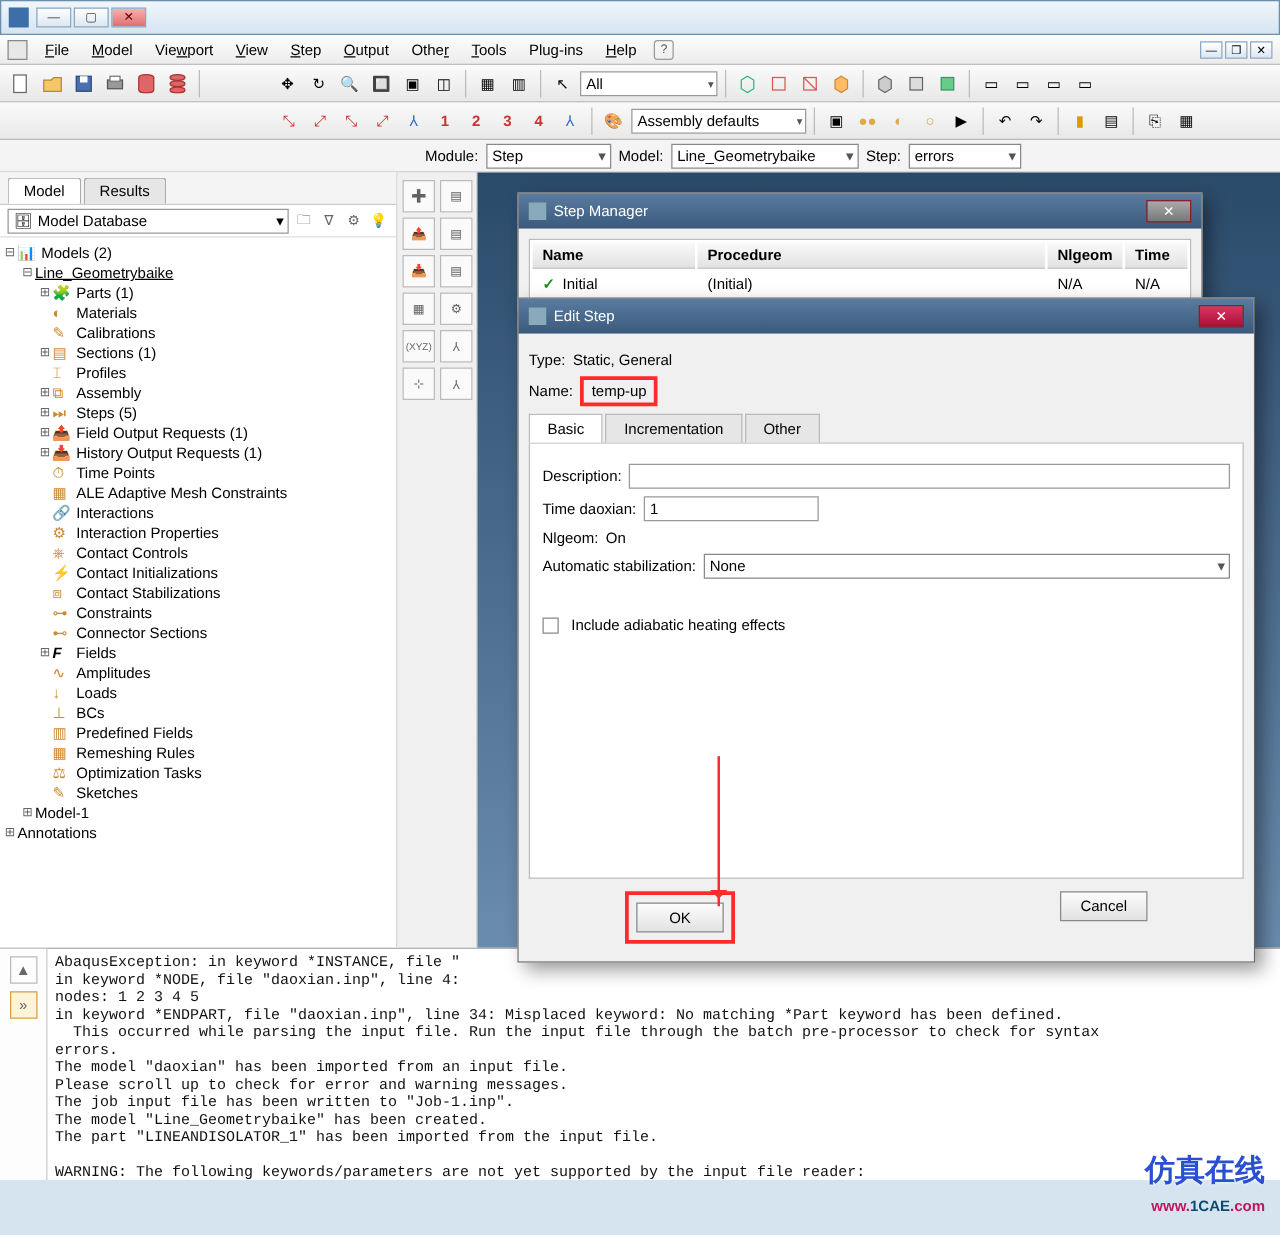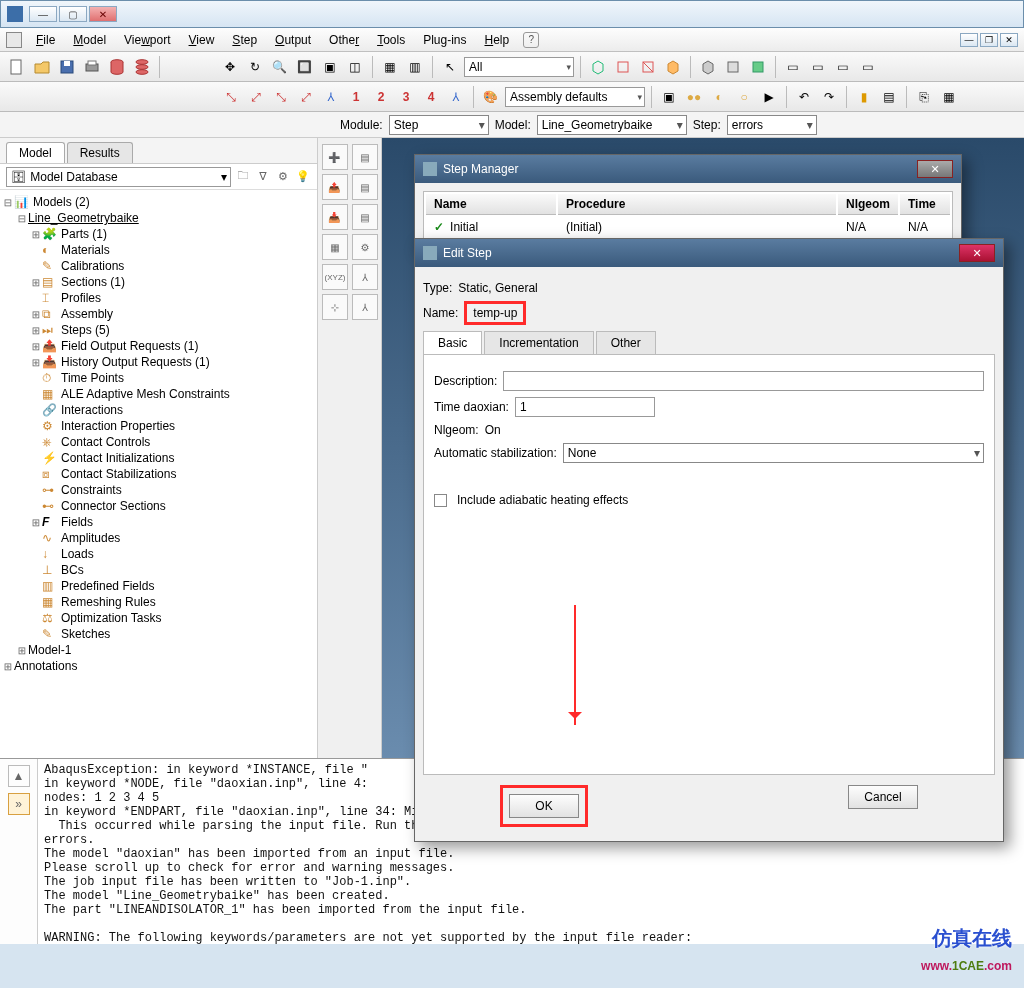--- a/index.html
+++ b/index.html
@@ -67,38 +67,38 @@
 .step-table th, .step-table td { text-align:left; padding:3px 8px; font-size:12px; }
 .step-table thead th { background: linear-gradient(#fafafa,#e2e2e2); border-bottom:1px solid #bbb; font-weight:bold; }
 .check { color:#1a8a1a; font-weight:bold; margin-right:6px; }
 
 .edit-field-row { display:flex;align-items:center;gap:6px;margin:6px 0; }
 .edit-label { display:inline-block; }
 .edit-input { border:1px solid #999; background:#fff; height:20px; padding:0 4px; }
 .dlg-tabs { display:flex;border-bottom:1px solid #bbb;margin-top:6px; }
 .dlg-tab { padding:4px 14px;border:1px solid #bbb;border-bottom:none;background:#e6e6e6;margin-right:2px; }
 .dlg-tab.active { background:#fff; }
-.dlg-tab-body { border:1px solid #bbb;border-top:none;padding:10px;background:#fff;height:420px;position:relative; }
+.dlg-tab-body { border:1px solid #bbb;border-top:none;padding:10px;background:#fff;height:348px;position:relative; }
 .chk { width:13px;height:13px;border:1px solid #888;display:inline-block;margin-right:4px;vertical-align:middle; }
 .dlg-buttons { display:flex;justify-content:center;gap:260px;padding:10px 0 6px; }
 .btn { min-width:70px;height:24px;border:1px solid #888;background:linear-gradient(#fdfdfd,#e2e2e2);display:flex;align-items:center;justify-content:center; }
 
 .highlight-red { border: 3px solid #ff2a2a; }
 .arrow-down { position:absolute; width:2px;height:120px;background:#ff2a2a; }
 .arrow-down::after { content:""; position:absolute; bottom:-1px; left:-6px; border:7px solid transparent; border-top-color:#ff2a2a; }
 
 .console { height: 186px; background:#fff; border-top:1px solid #999; display:flex; }
 .console-gutter { width:38px;background:#fdfdfd;border-right:1px solid #ccc;display:flex;flex-direction:column;align-items:center;padding-top:6px;gap:6px; }
 .gut-icon { width:22px;height:22px;border:1px solid #bbb;display:flex;align-items:center;justify-content:center;font-size:12px;color:#666; }
 .gut-icon.hl { border-color:#d8a040;background:#fff3d8; }
 .console-text { flex:1; padding:4px 6px; font-family: Consolas, "Courier New", monospace; font-size:12px; white-space:pre; overflow:hidden; color:#111; }
 
-.watermark-cn { position:absolute; right:12px; bottom:36px; color:#2a4fd0; font-size:20px; font-weight:bold; text-shadow:0 0 3px #fff; }
+.watermark-cn { position:absolute; right:12px; bottom:36px; color:#2a4fd0; font-size:24px; font-weight:bold; text-shadow:0 0 3px #fff; }
 .watermark-url { position:absolute; right:12px; bottom:14px; font-size:16px; font-weight:bold; }
-.watermark-url .w { color:#be185d; } .watermark-url .r { color:#4d7c0f; }
+.watermark-url .w { color:#be185d; } .watermark-url .r { color:#0c4a6e; }
 
 svg { display:block; }
 </style>
 </head>
 <body>
 
 <div class="titlebar">
   <div class="app-icon"></div>
   <div class="winbtns">
     <div class="winbtn">—</div>

